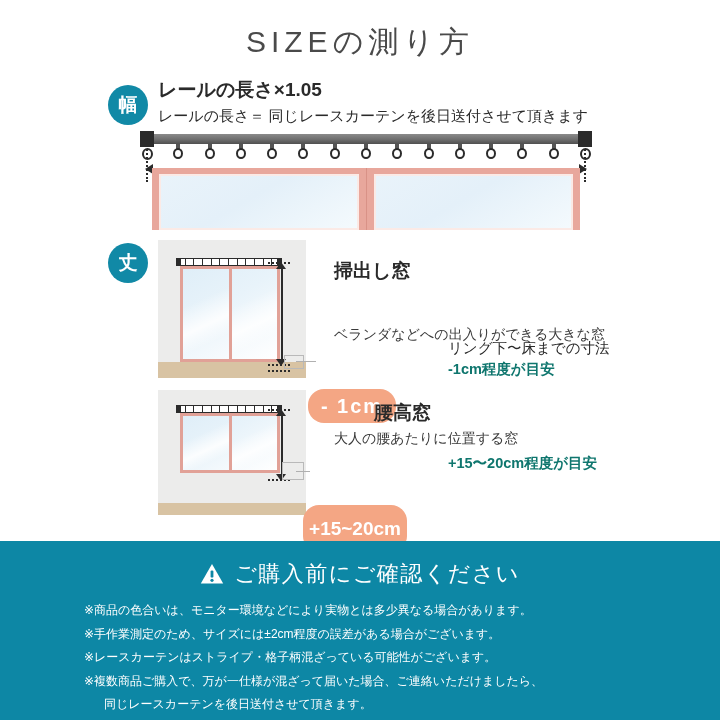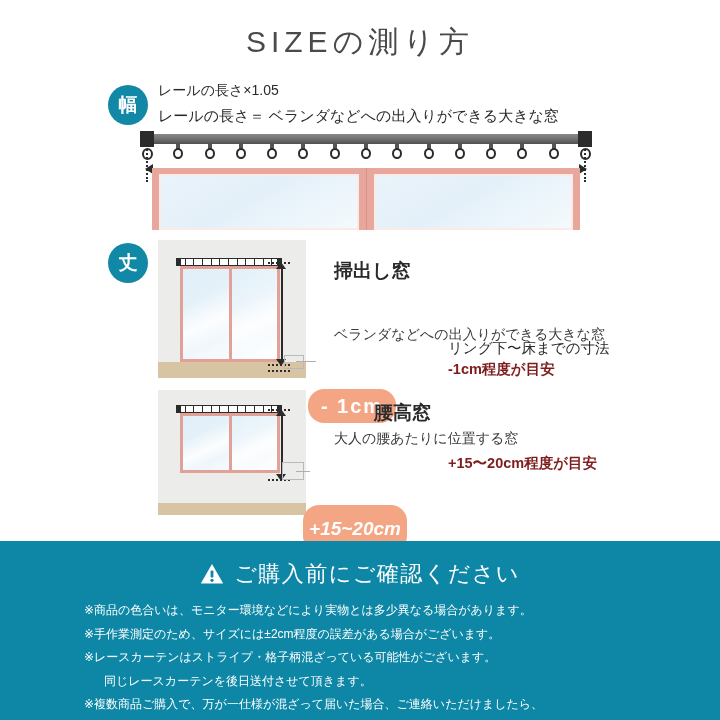--- a/index.html
+++ b/index.html
@@ -27,21 +27,21 @@
     color: #fff; font-size: 19px; font-weight: 700;
     display: flex; align-items: center; justify-content: center;
     letter-spacing: 0;
   }
   .badge-width { left: 108px; top: 85px; }
   .badge-length { left: 108px; top: 243px; }
 
   
   .width-text { position: absolute; left: 158px; top: 78px; }
   .width-line1 {
-    font-size: 14px; font-weight: 400; color: #2a2a2a;
+    font-size: 19px; font-weight: 700; color: #2a2a2a;
     line-height: 24px; white-space: nowrap;
   }
   .width-line2 {
     font-size: 15px; font-weight: 400; color: #2a2a2a;
     line-height: 24px; margin-top: 2px; white-space: nowrap;
   }
 
   
   .rail-wrap { position: absolute; left: 140px; top: 130px; width: 452px; height: 48px; }
   .rail-bar {
@@ -163,34 +163,34 @@
     background: #f4a684;
     color: #ffffff;
     border-radius: 16px;
     display: flex; align-items: center; justify-content: center;
     font-weight: 700;
     letter-spacing: 1px;
     white-space: nowrap;
     margin-top: 48px;
   }
   .pill-1cm { left: 308px; top: 341px; width: 88px; height: 34px; font-size: 20px; letter-spacing: 2px; }
-  .pill-15 { left: 303px; top: 457px; width: 104px; height: 47px; font-size: 19px; letter-spacing: 0px; font-style: italic; }
+  .pill-15 { left: 303px; top: 457px; width: 104px; height: 47px; font-size: 19px; letter-spacing: 0px; }
 
   
   .sec-title {
     position: absolute; font-size: 19px; font-weight: 700; color: #2a2a2a;
     white-space: nowrap;
   }
   .sec-sub {
     position: absolute; font-size: 14px; font-weight: 400; color: #3a3a3a;
     white-space: nowrap;
   }
   .meas { position: absolute; white-space: nowrap; margin-left: 27px; }
   .meas .l1 { font-size: 14.5px; font-weight: 400; color: #2a2a2a; line-height: 21px; }
-  .meas .l2 { font-size: 14.5px; font-weight: 700; color: #7f1d1d; line-height: 21px; }
+  .meas .l2 { font-size: 14.5px; font-weight: 700; color: #0f766e; line-height: 21px; }
 
   
   .notice {
     position: absolute; left: 0; top: 541px; width: 720px; height: 179px;
     background: #0d87a5;
     color: #ffffff;
   }
   .notice-head {
     display: flex; align-items: center; justify-content: center;
     gap: 10px; padding-top: 18px;
@@ -211,21 +211,21 @@
 <body>
 
 <div class="page">
 
   <div class="title">SIZEの測り方</div>
 
   <div class="badge badge-width">幅</div>
 
   <div class="width-text">
     <div class="width-line1">レールの長さ×1.05</div>
-    <div class="width-line2">レールの長さ＝ ベランダなどへの出入りができる大きな窓</div>
+    <div class="width-line2">レールの長さ＝ 同じレースカーテンを後日送付させて頂きます</div>
   </div>
 
   <div class="rail-wrap">
     <div class="rail-bar"></div>
     <div class="rail-cap left"></div>
     <div class="rail-cap right"></div>
     <div id="runners">
         <div class="runner fixed" style="left: 2px;">
           <span class="ring"></span>
         </div>
@@ -401,18 +401,18 @@
         <path d="M12 1 L23.2 20.6 L0.8 20.6 Z" fill="#ffffff"></path>
         <rect x="10.6" y="7.4" width="2.8" height="7.2" rx="1.2" fill="#0d87a5"></rect>
         <circle cx="12" cy="17.3" r="1.6" fill="#0d87a5"></circle>
       </svg>
       <div class="notice-head-text">ご購入前にご確認ください</div>
     </div>
     <div class="notice-lines" id="notice-lines">
         <div class="nl">※商品の色合いは、モニター環境などにより実物とは多少異なる場合があります。</div>
         <div class="nl">※手作業測定のため、サイズには±2cm程度の誤差がある場合がございます。</div>
         <div class="nl">※レースカーテンはストライプ・格子柄混ざっている可能性がございます。</div>
+        <div class="nl">※複数商品ご購入で、万が一仕様が混ざって届いた場合、ご連絡いただけましたら、</div>
         <div class="nl indent">同じレースカーテンを後日送付させて頂きます。</div>
-        <div class="nl">※複数商品ご購入で、万が一仕様が混ざって届いた場合、ご連絡いただけましたら、</div>
       </div>
   </div>
 
 </div>
 
 </body></html>

